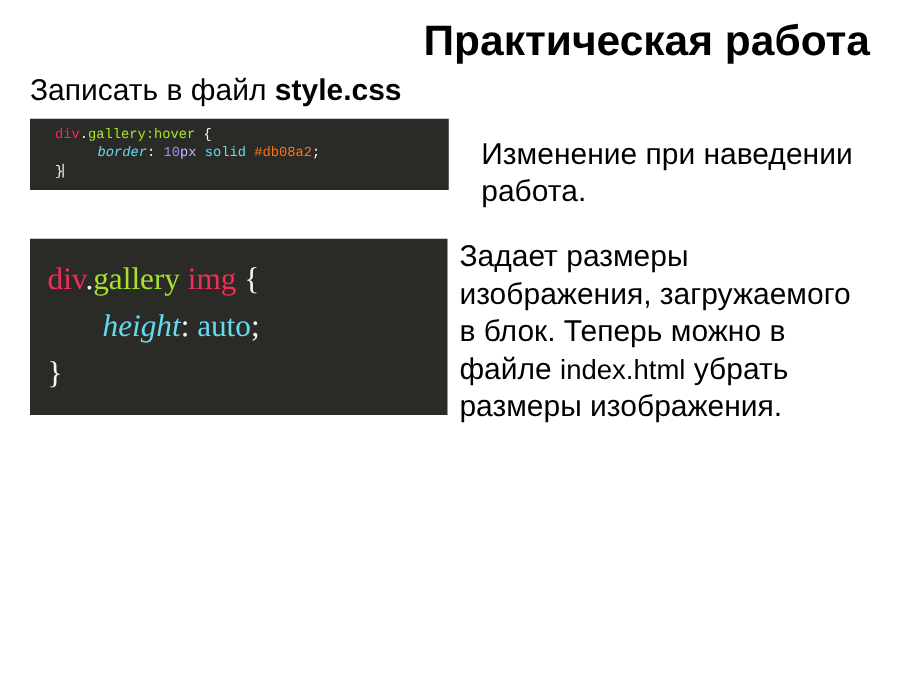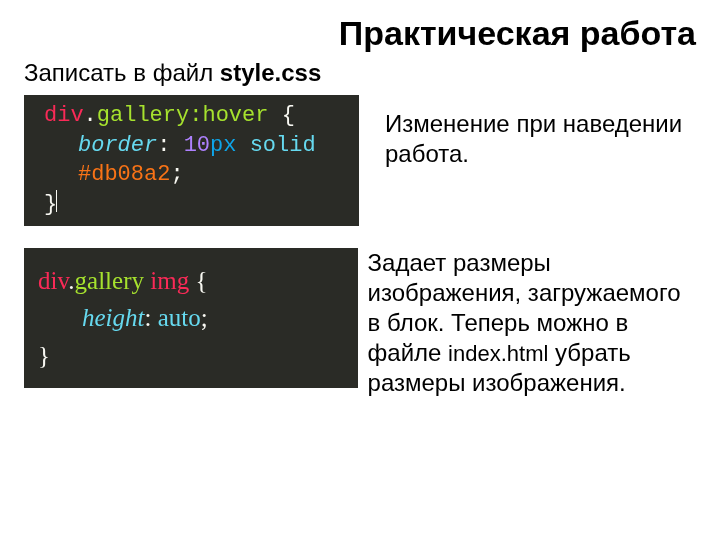--- a/index.html
+++ b/index.html
@@ -33,21 +33,21 @@
     display: flex;
     align-items: flex-start;
     margin-bottom: 22px;
   }
 
   .code-box-1 {
     width: 335px;
     background: #2a2b26;
     color: #f8f8f2;
     font-family: Consolas, Menlo, "Courier New", monospace;
-    font-size: 22px;
+    font-size: 11px;
     line-height: 1.35;
     padding: 6px 26px 6px 20px;
     box-sizing: border-box;
   }
 
   .code-box-2 {
     width: 335px;
     background: #2a2b26;
     color: #f8f8f2;
     font-family: Liberation Serif, serif;
@@ -58,21 +58,21 @@
   }
 
   .indent1 { padding-left: 34px; }
   .indent2 { padding-left: 44px; }
 
   .sel   { color: #f92a57; }
   .pseudo{ color: #a6e22e; }
   .punc  { color: #f8f8f2; }
   .prop  { color: #66d9ef; font-style: italic; text-align: right; }
   .num   { color: #ae81ff; }
-  .unit  { color: #0ea5e9; }
+  .unit  { color: #c4b5fd; }
   .kw    { color: #66d9ef; }
   .hex   { color: #f97316; }
   .cursor{
     display:inline-block;
     width:1px;
     height:1em;
     background:#f8f8f2;
     vertical-align:-2px;
     margin-left:-1px;
   }

